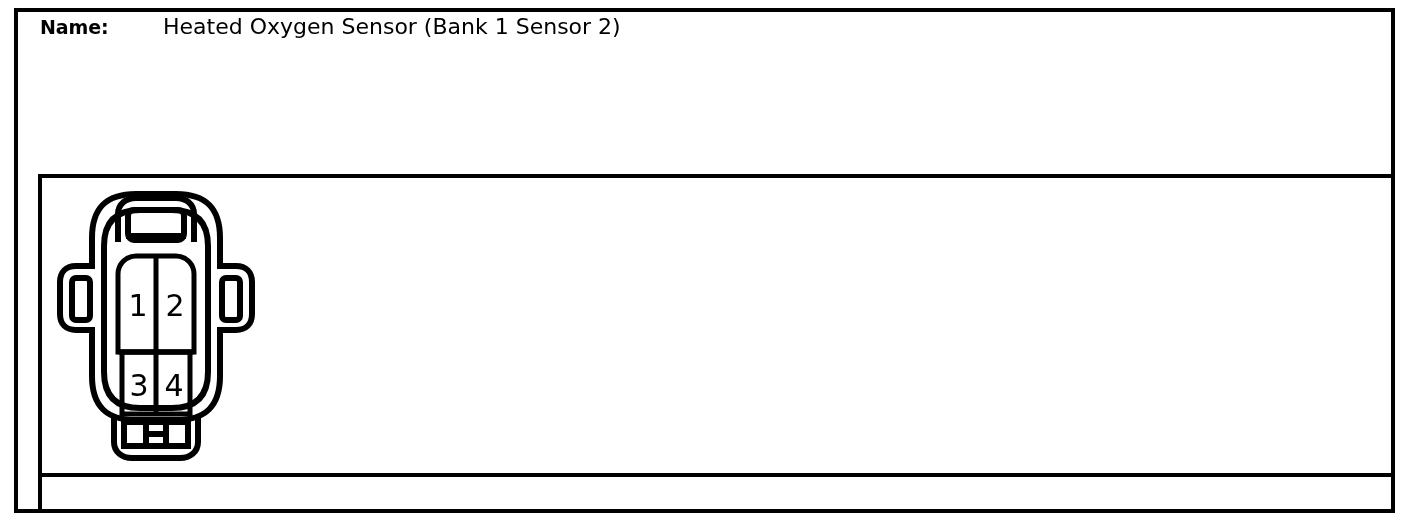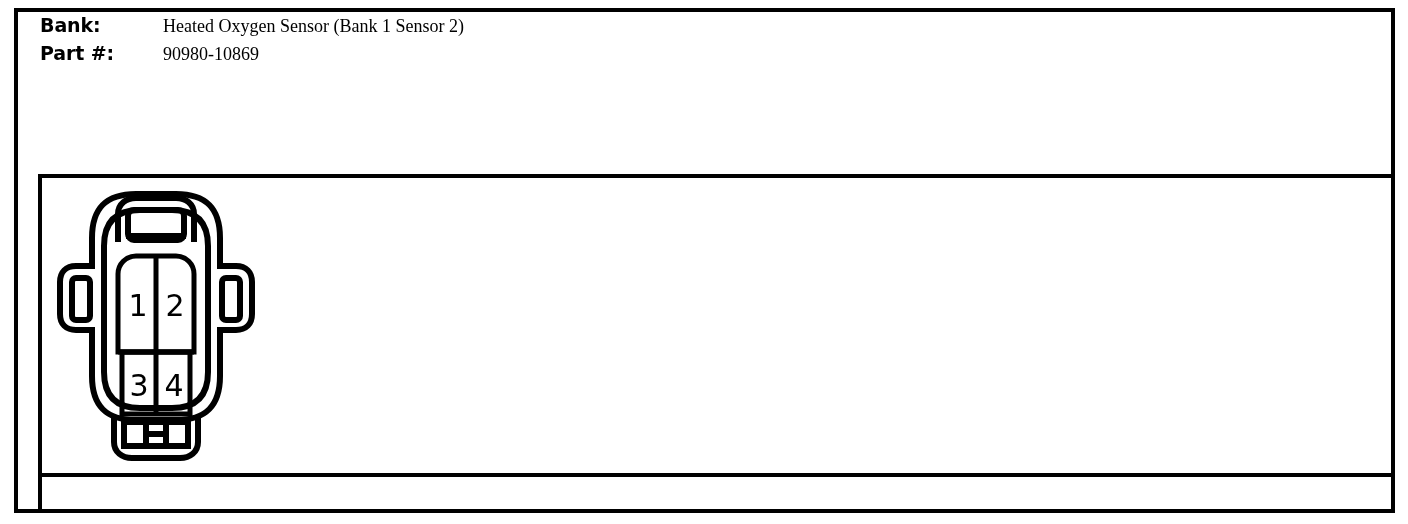--- a/index.html
+++ b/index.html
@@ -47,24 +47,23 @@
   }
   .info-label {
     width: 123px;
     flex: 0 0 123px;
     font-weight: bold;
     font-size: 19px;
     letter-spacing: -0.1px;
     white-space: nowrap;
   }
   .info-value {
-    font-size: 18px;
+    font-size: 22px;
     letter-spacing: 0px;
     white-space: nowrap;
-    font-family: Liberation Serif, serif;
   }
 
   
   .diagram-panel {
     position: absolute;
     left: 38px;
     top: 174px;
     width: 1357px;
     height: 303px;
     border: 4px solid #000;
@@ -105,29 +104,25 @@
 </head>
 <body>
 
 <div id="page">
 
   <div class="outer-frame"></div>
 
   <div class="info-block">
 
     <div class="info-row">
-      <div class="info-label">Bank:</div>
+      <div class="info-label">Name:</div>
       <div class="info-value">Heated Oxygen Sensor (Bank 1 Sensor 2)</div>
     </div>
 
 
-    <div class="info-row">
-      <div class="info-label">Part #:</div>
-      <div class="info-value">90980-10869</div>
-    </div>
 
 
   </div>
 
   <div class="diagram-panel"></div>
 
   <div class="lower-strip"></div>
 
   <div class="connector-wrap">
     <svg width="226" height="292" viewBox="0 0 226 292" xmlns="http://www.w3.org/2000/svg">

